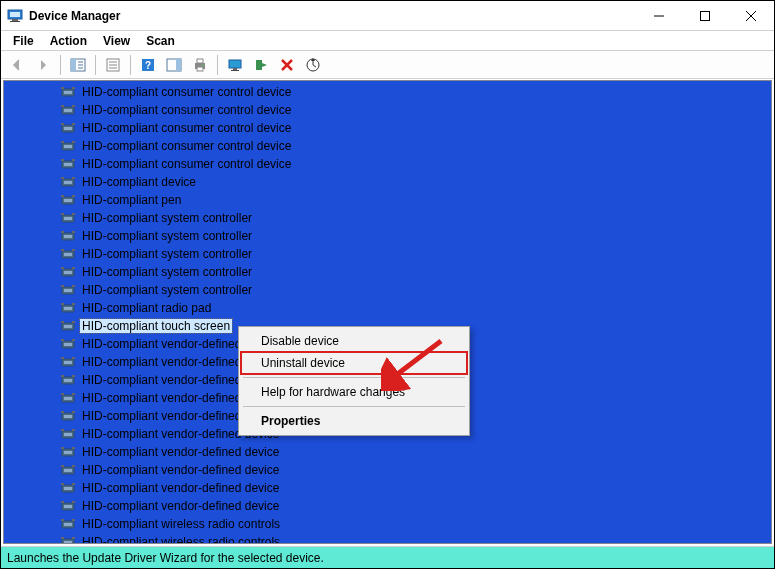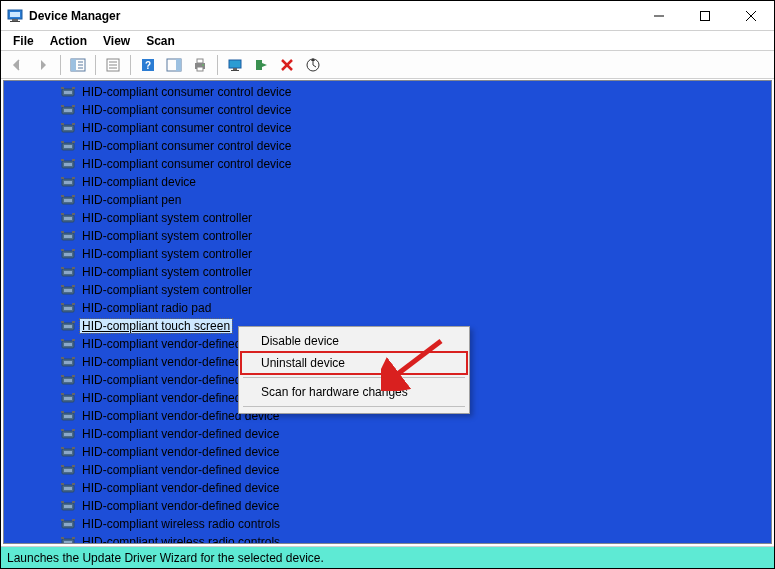--- a/index.html
+++ b/index.html
@@ -86,21 +86,20 @@
   }
   .tree-item .dev-icon {
     width: 16px; height: 16px;
     margin-right: 4px;
     flex-shrink: 0;
     display: inline-flex; align-items: center; justify-content: center;
   }
   .tree-item.selected .item-label {
     background: #cde8ff;
     outline: 1px dotted #666;
-    text-decoration: underline;
   }
   .item-label { padding: 0 2px; }
   .statusbar {
     position: absolute;
     bottom: 0; left: 0; right: 0;
     height: 22px;
     display: flex;
     align-items: center;
     padding: 0 6px;
     font-size: 12px;
@@ -545,22 +544,23 @@
         </span>
         <span class="item-label">HID-compliant wireless radio controls</span>
       </div>
     </div>
 </div>
 
 <div class="context-menu">
   <div class="ctx-item">Disable device</div>
   <div class="ctx-item highlight">Uninstall device</div>
   <div class="ctx-sep"></div>
-  <div class="ctx-item">Scan for hardware changes</div>
+  <div class="ctx-item">Help for hardware changes</div>
   <div class="ctx-sep"></div>
+  <div class="ctx-item bold">Properties</div>
 </div>
 
 <div class="arrow-annotation">
   <svg width="70" height="60">
     <defs>
       <marker id="ahead" markerWidth="8" markerHeight="8" refX="2" refY="4" orient="auto">
         <path d="M0 0 L8 4 L0 8 Z" fill="#d9201f"></path>
       </marker>
     </defs>
     <line x1="60" y1="10" x2="10" y2="48" stroke="#d9201f" stroke-width="5" marker-end="url(#ahead)"></line>

